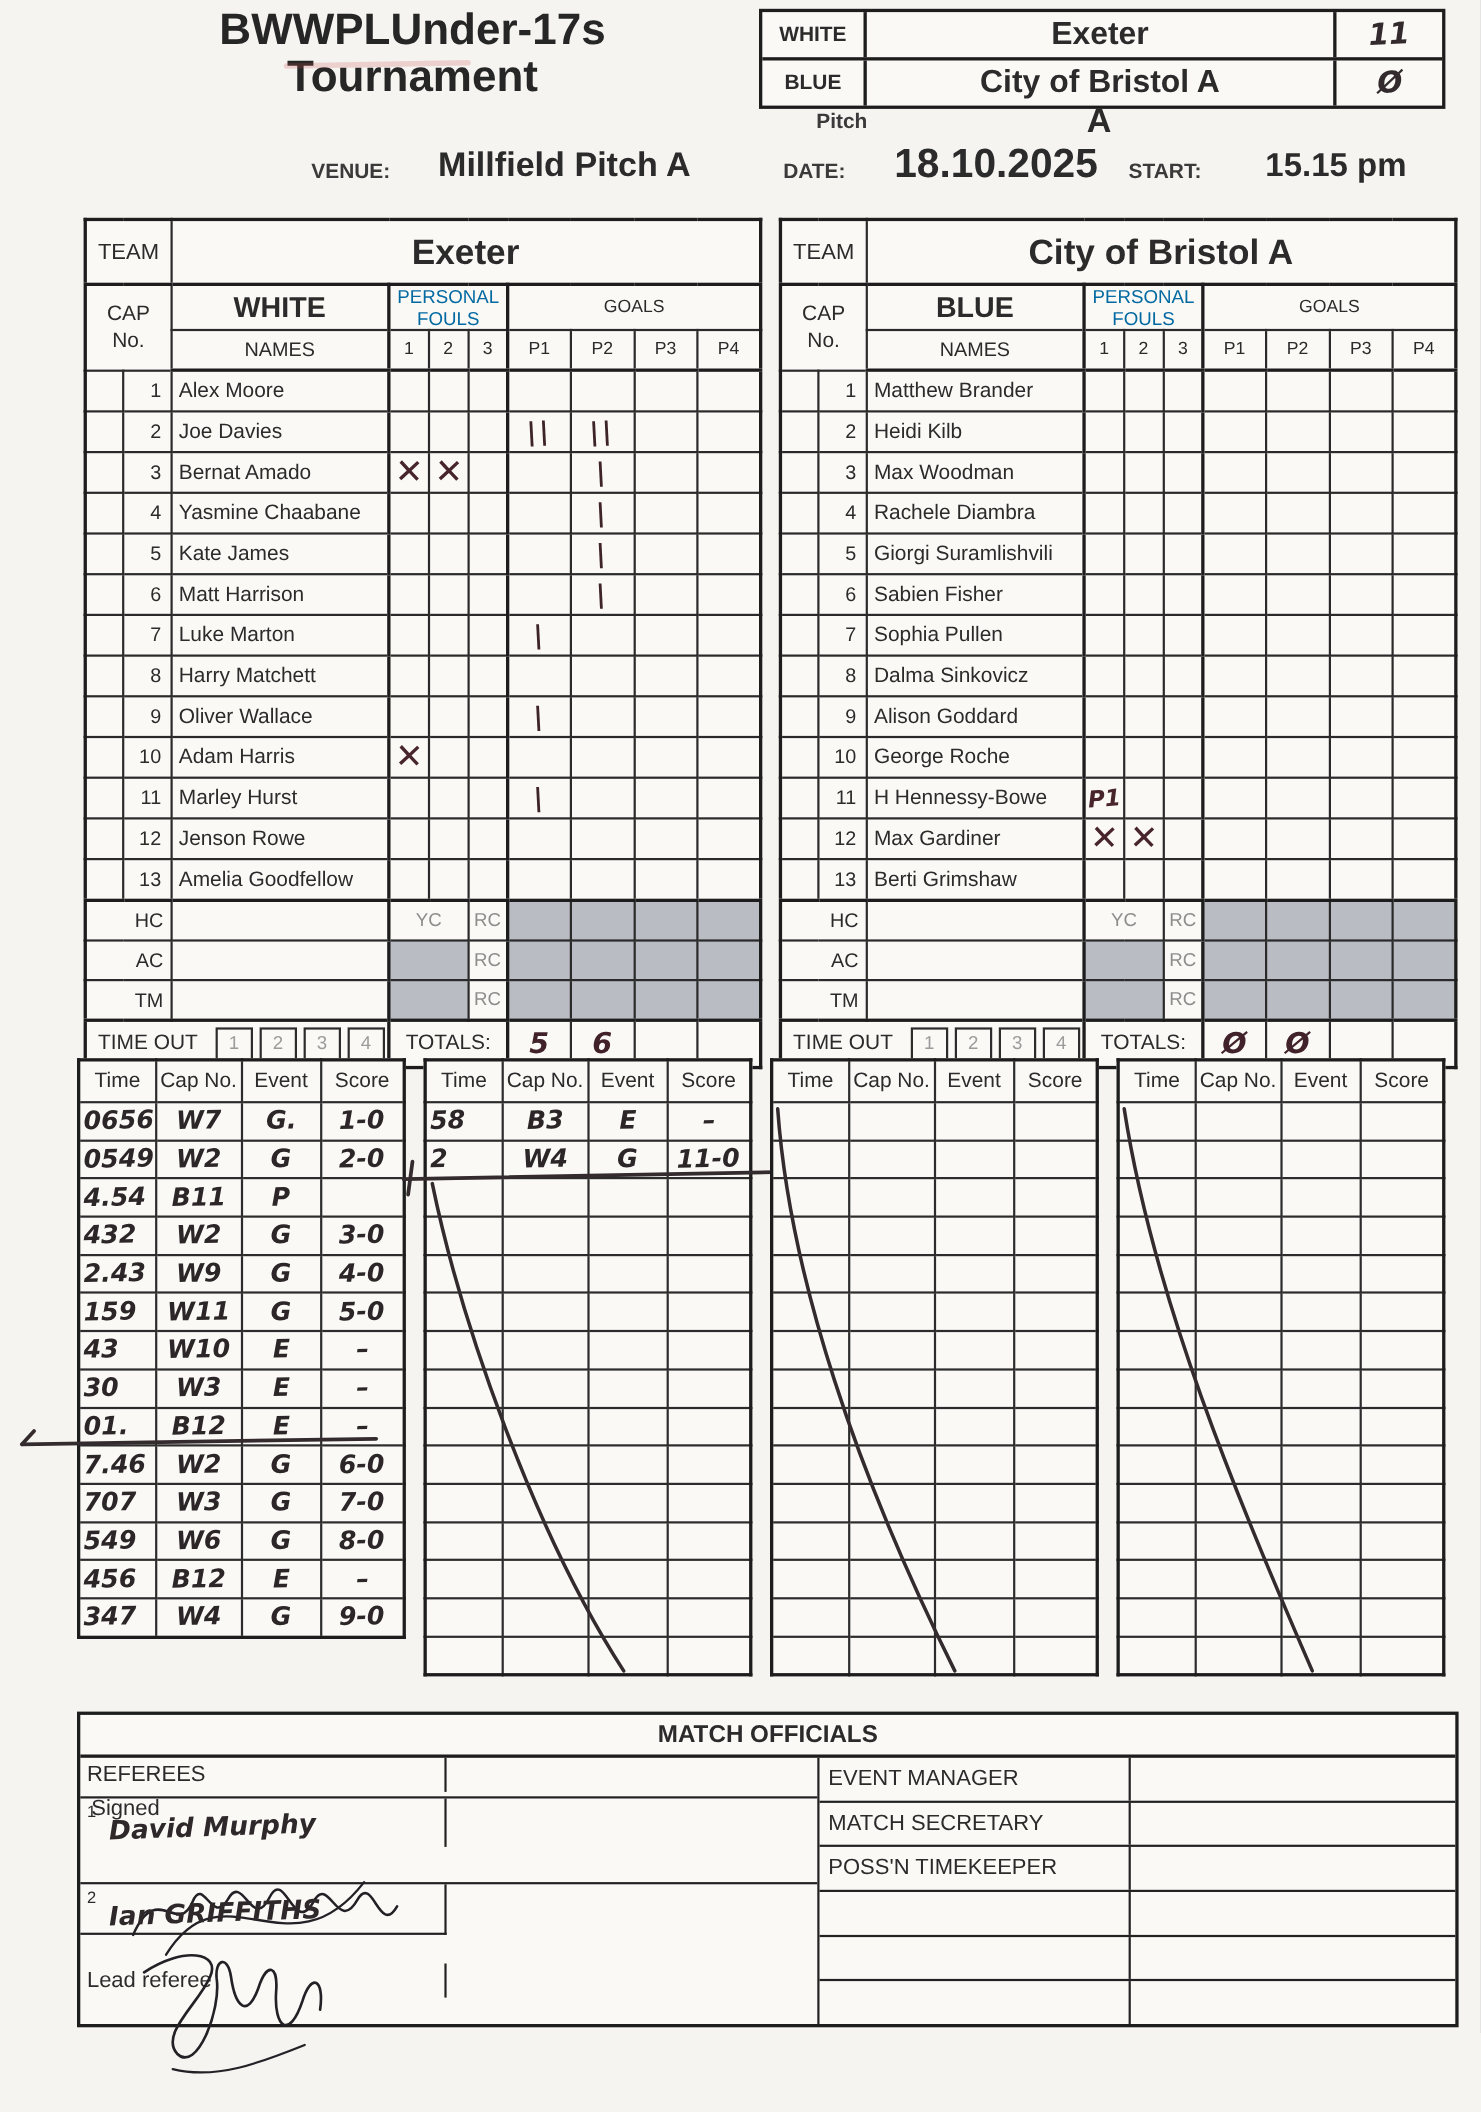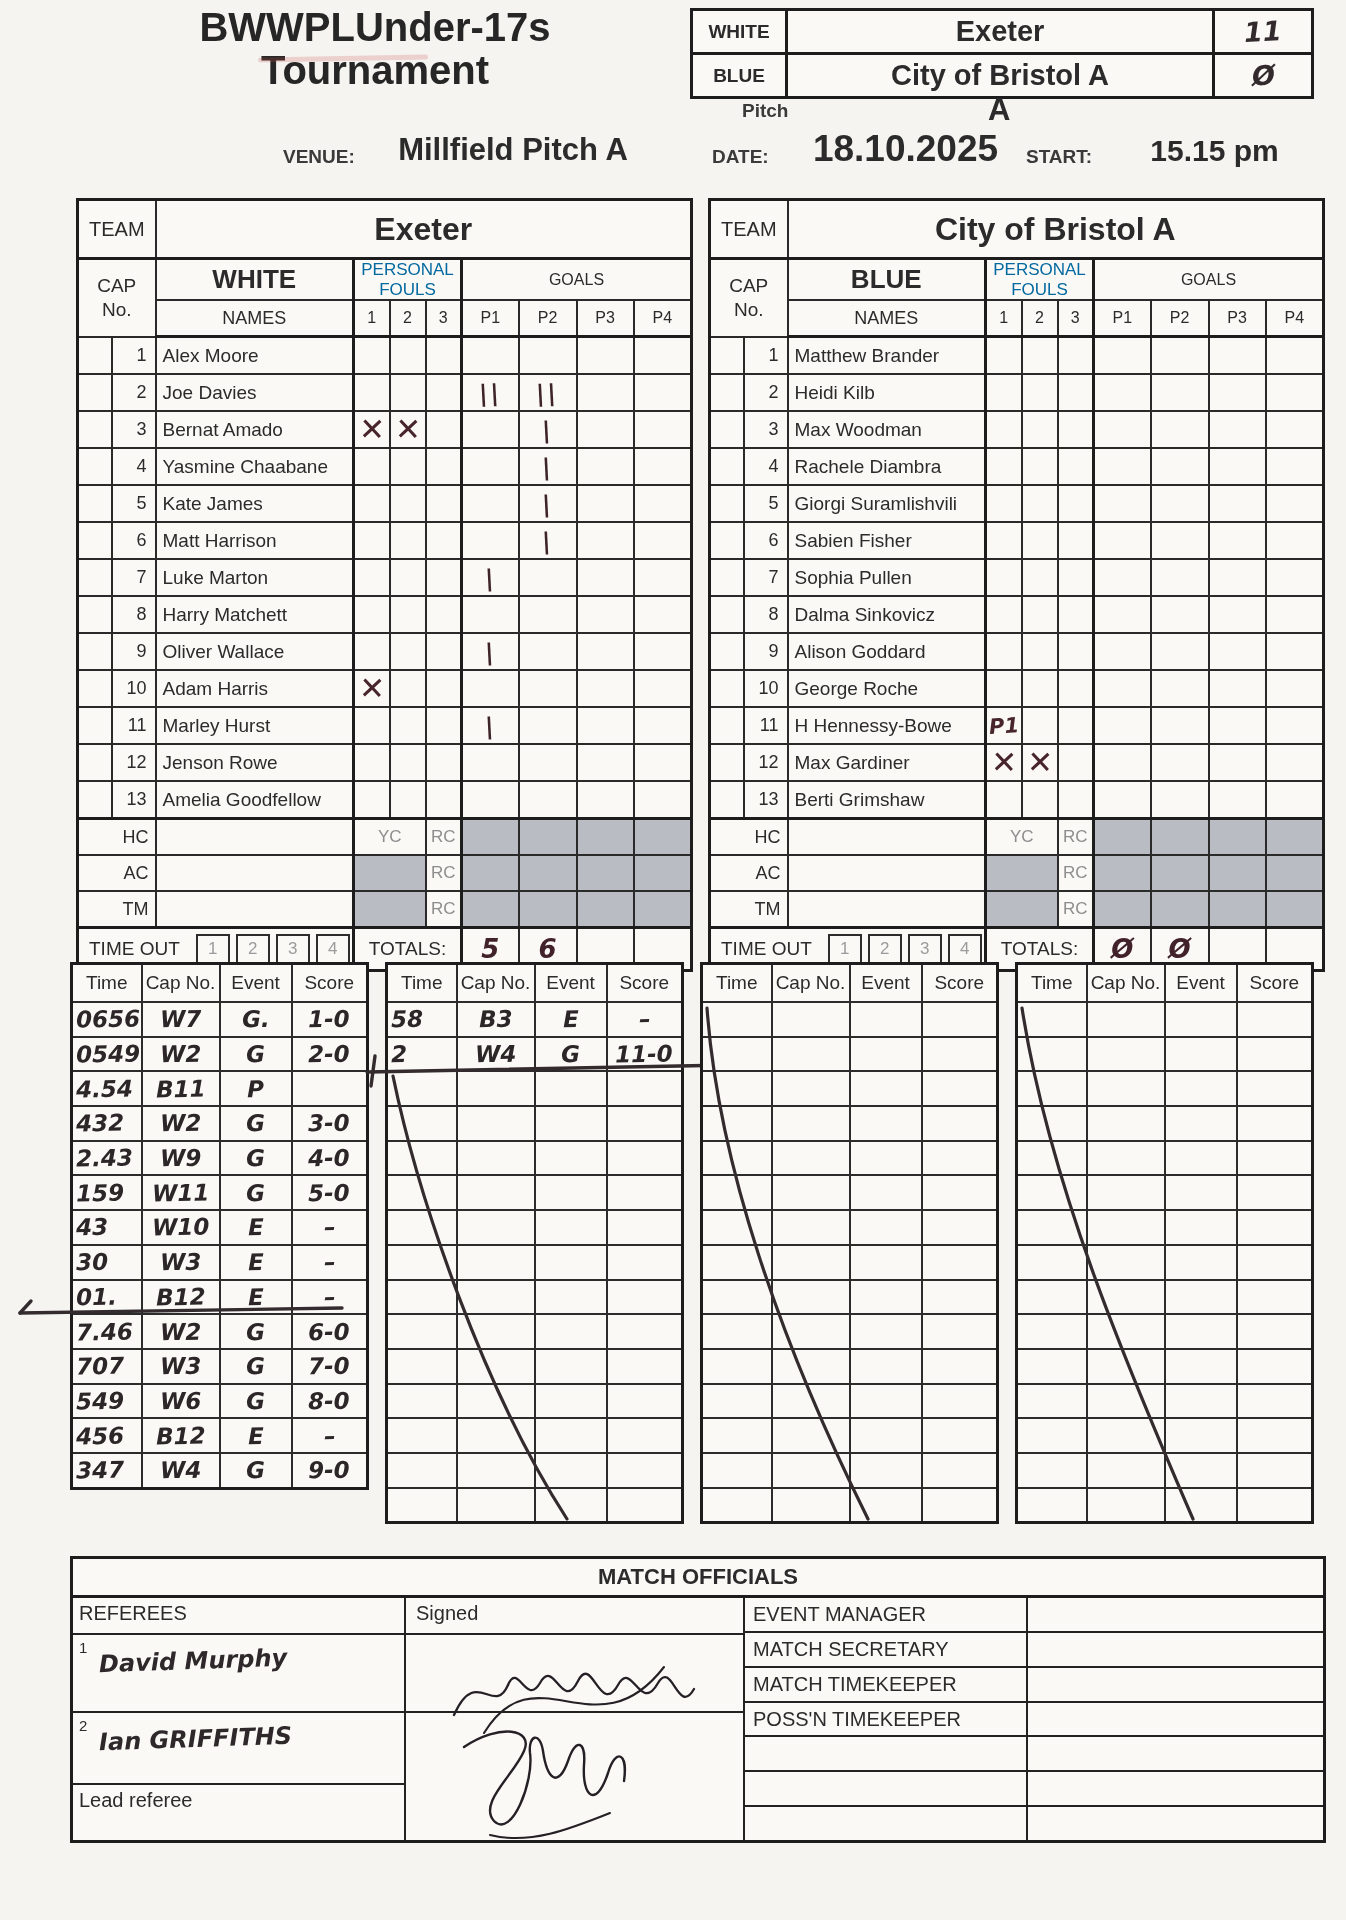--- a/index.html
+++ b/index.html
@@ -79,21 +79,21 @@
   .eink{font-size:23px;color:#2c2628;font-weight:bold;font-style:italic;display:inline-block;
         transform:rotate(-1deg);white-space:nowrap;}
   .deco{position:absolute;left:-50px;top:0;width:400px;height:560px;pointer-events:none;overflow:visible;}
 
   
   .officials{left:70px;top:1556px;width:1250px;height:281px;border:3px solid #1d1d1d;background:#faf9f6;}
   .off-title{height:36px;border-bottom:3px solid #1d1d1d;display:flex;align-items:center;
              justify-content:center;font-weight:bold;font-size:22px;}
   .off-body{display:flex;height:242px;}
   .off-left{width:670px;display:flex;flex-direction:column;}
-  .off-lrow{display:flex;}
+  .off-lrow{display:flex;flex-direction:column;}
   .off-lhdr{height:35px;border-bottom:2.5px solid #222;}
   .off-cell-l{width:333px;border-right:2.5px solid #222;font-size:20px;padding:4px 6px;box-sizing:border-box;}
   .off-cell-r{flex:1;font-size:20px;padding:4px 10px;position:relative;overflow:visible;}
   .ref1{height:76px;border-bottom:2.5px solid #222;}
   .ref2{height:72px;}
   .ref2 .off-cell-l{border-bottom:2.5px solid #222;}
   .lead{flex:1;}
   .supno{font-size:15px;vertical-align:top;color:#2b2b2b;}
   .ref-name{font-size:24px;color:#2e282b;font-weight:bold;display:inline-block;
             transform:rotate(-2deg);margin-left:12px;margin-top:8px;}
@@ -1105,24 +1105,20 @@
       <div class="off-right" id="offright">
           <div class="off-rrow">
             <div class="off-role">EVENT MANAGER</div>
             <div class="off-rvalue"></div>
           </div>
           <div class="off-rrow">
             <div class="off-role">MATCH SECRETARY</div>
             <div class="off-rvalue"></div>
           </div>
           <div class="off-rrow">
-            <div class="off-role">MATCH TIMEKEEPER</div>
-            <div class="off-rvalue"></div>
-          </div>
-          <div class="off-rrow">
             <div class="off-role">POSS'N TIMEKEEPER</div>
             <div class="off-rvalue"></div>
           </div>
           <div class="off-rrow">
             <div class="off-role"></div>
             <div class="off-rvalue"></div>
           </div>
           <div class="off-rrow">
             <div class="off-role"></div>
             <div class="off-rvalue"></div>

